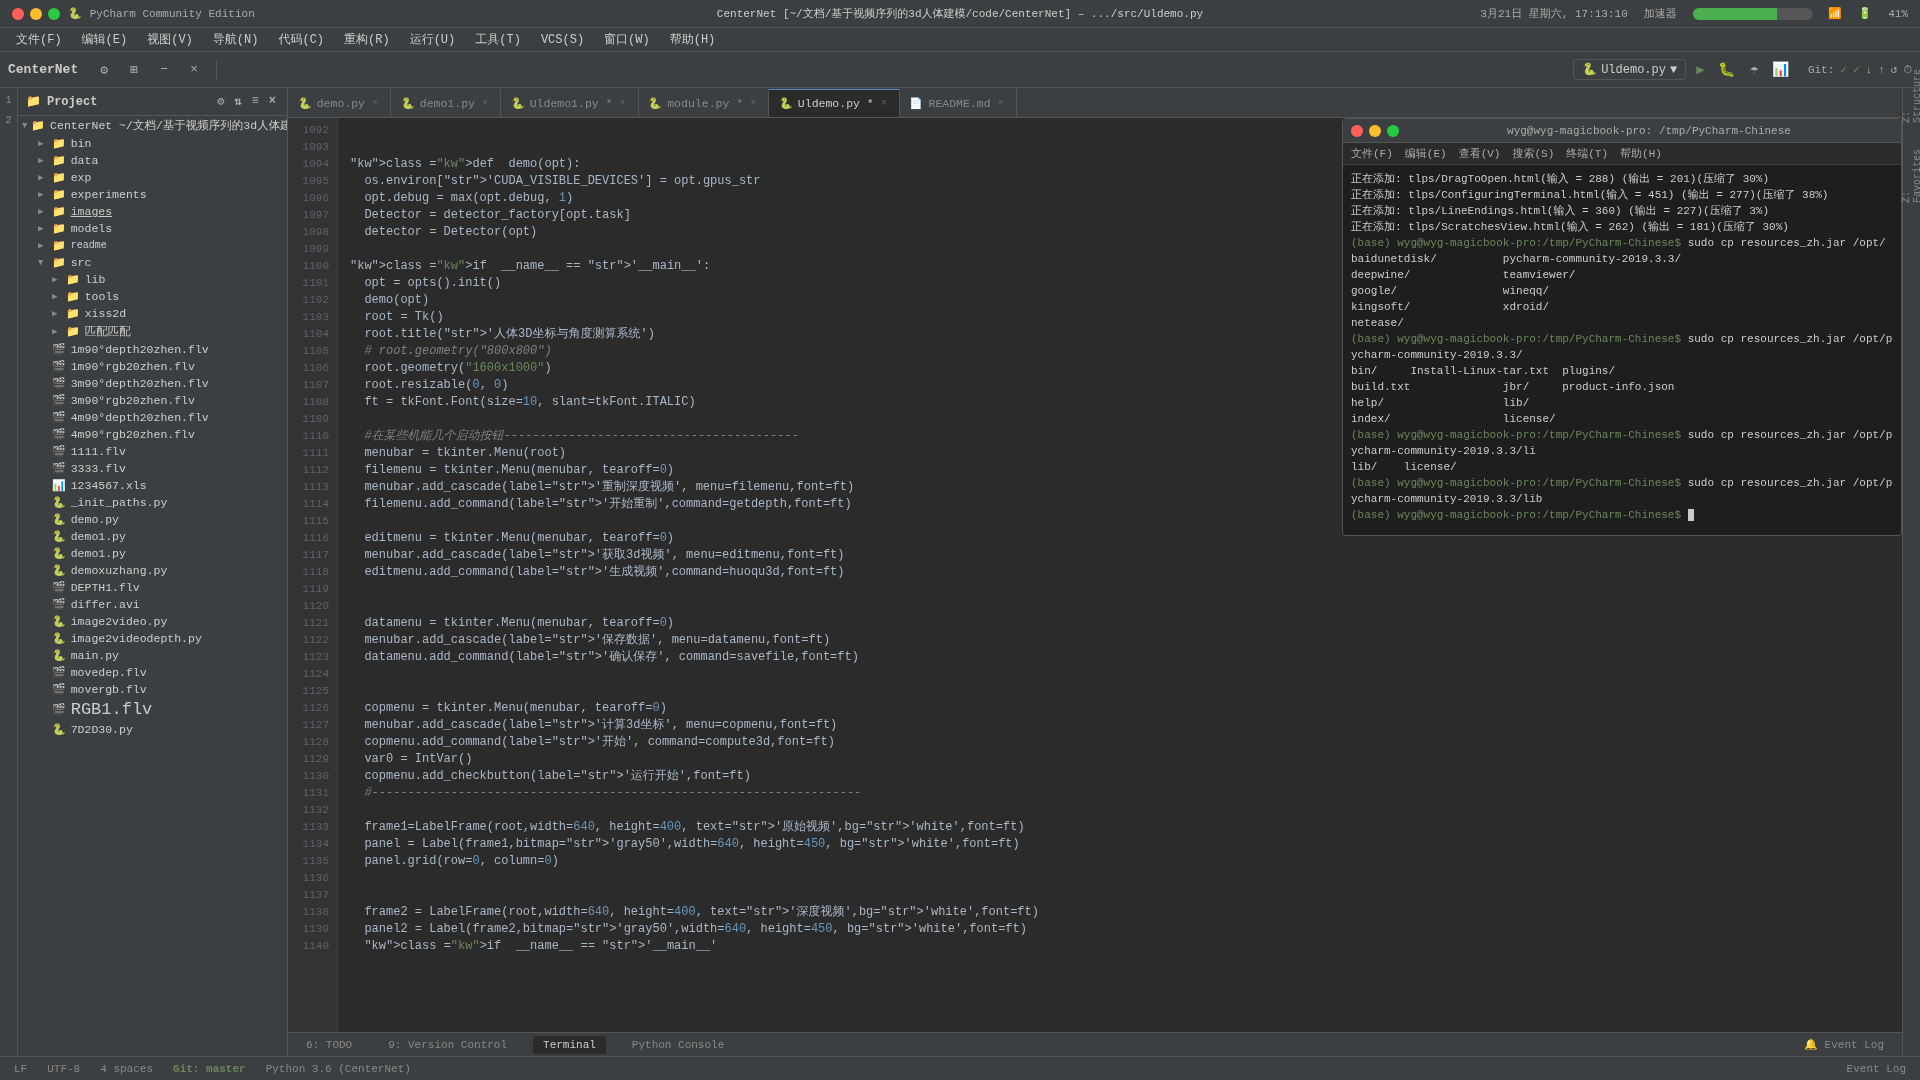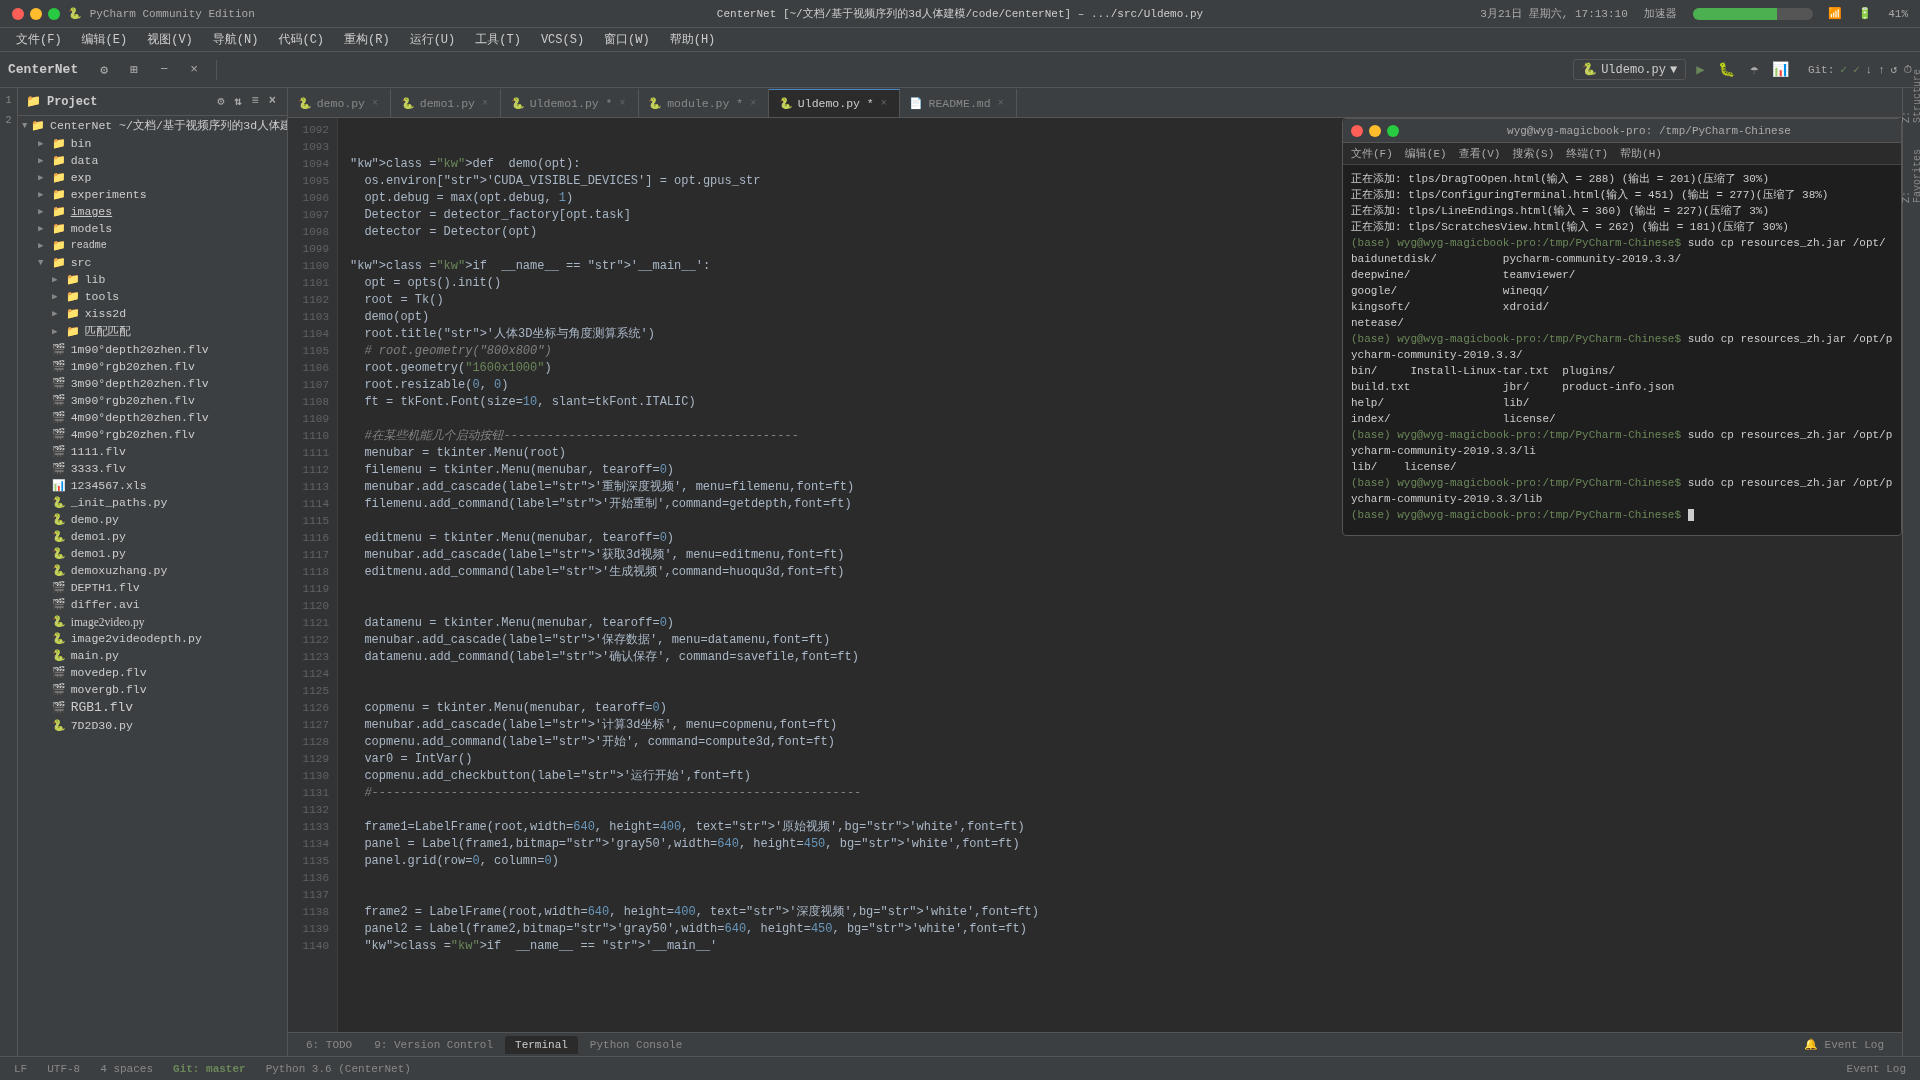--- a/index.html
+++ b/index.html
@@ -379,21 +379,21 @@
     }
     .status-git { color: #6a8759; font-weight: bold; }
 
     
     #bottom-panel {
       height: 24px;
       background: #3c3f41;
       display: flex;
       align-items: center;
       padding: 0 8px;
-      gap: 2px;
+      gap: 16px;
       border-top: 1px solid #555;
     }
     .bottom-tab {
       padding: 3px 10px;
       font-size: 11px;
       cursor: pointer;
       color: #888;
       border-radius: 3px 3px 0 0;
     }
     .bottom-tab.active { color: #ccc; background: #2b2b2b; }
@@ -684,21 +684,21 @@
         <div class="tree-item">
           <span style="width: 14px; display: inline-block;"></span>
           <span class="tree-arrow"></span>
           <span class="tree-icon" style="color: rgb(204, 120, 50);">🎬</span>
           <span class="tree-label" style="font-size: 11.5px;">differ.avi</span>
         </div>
         <div class="tree-item">
           <span style="width: 14px; display: inline-block;"></span>
           <span class="tree-arrow"></span>
           <span class="tree-icon" style="color: rgb(104, 151, 187);">🐍</span>
-          <span class="tree-label" style="font-size: 11.5px; font-family: Liberation Serif, serif;">image2video.py</span>
+          <span class="tree-label" style="font-size: 11.5px;">image2video.py</span>
         </div>
         <div class="tree-item">
           <span style="width: 14px; display: inline-block;"></span>
           <span class="tree-arrow"></span>
           <span class="tree-icon" style="color: rgb(104, 151, 187);">🐍</span>
           <span class="tree-label" style="font-size: 11.5px;">image2videodepth.py</span>
         </div>
         <div class="tree-item">
           <span style="width: 14px; display: inline-block;"></span>
           <span class="tree-arrow"></span>
@@ -714,21 +714,21 @@
         <div class="tree-item">
           <span style="width: 14px; display: inline-block;"></span>
           <span class="tree-arrow"></span>
           <span class="tree-icon" style="color: rgb(204, 120, 50);">🎬</span>
           <span class="tree-label" style="font-size: 11.5px;">movergb.flv</span>
         </div>
         <div class="tree-item">
           <span style="width: 14px; display: inline-block;"></span>
           <span class="tree-arrow"></span>
           <span class="tree-icon" style="color: rgb(204, 120, 50);">🎬</span>
-          <span class="tree-label" style="font-size: 13px;">RGB1.flv</span>
+          <span class="tree-label" style="font-size: 17px;">RGB1.flv</span>
         </div>
         <div class="tree-item">
           <span style="width: 14px; display: inline-block;"></span>
           <span class="tree-arrow"></span>
           <span class="tree-icon" style="color: rgb(104, 151, 187);">🐍</span>
           <span class="tree-label" style="font-size: 11.5px;">7D2D30.py</span>
         </div>
       </div>
   </div>
 
@@ -823,22 +823,22 @@
           <div class="code-line">&nbsp;</div>
           <div class="code-line">&nbsp;</div>
           <div class="code-line"><span <span="" class="&lt;span">"kw"</span>&gt;class =<span class="str">"kw"</span>&gt;def  demo(opt):</div>
           <div class="code-line">  os.environ[<span class="&lt;span">"str"</span>&gt;'CUDA_VISIBLE_DEVICES'] = opt.gpus_str</div>
           <div class="code-line">  opt.debug = max(opt.debug, <span class="num">1</span>)</div>
           <div class="code-line">  Detector = detector_factory[opt.task]</div>
           <div class="code-line">  detector = Detector(opt)</div>
           <div class="code-line">&nbsp;</div>
           <div class="code-line"><span <span="" class="&lt;span">"kw"</span>&gt;class =<span class="str">"kw"</span>&gt;if  __name__ == <span class="&lt;span">"str"</span>&gt;'__main__':</div>
           <div class="code-line">  opt = opts().init()</div>
+          <div class="code-line">  demo(opt)</div>
           <div class="code-line">  root = Tk()</div>
-          <div class="code-line">  demo(opt)</div>
           <div class="code-line">  root.title(<span class="&lt;span">"str"</span>&gt;'人体3D坐标与角度测算系统')</div>
           <div class="code-line">  <span class="cm"># root.geometry("800x800")</span></div>
           <div class="code-line">  root.geometry(<span class="str">"1600x1000"</span>)</div>
           <div class="code-line">  root.resizable(<span class="num">0</span>, <span class="num">0</span>)</div>
           <div class="code-line">  ft = tkFont.Font(size=<span class="num">10</span>, slant=tkFont.ITALIC)</div>
           <div class="code-line">&nbsp;</div>
           <div class="code-line">  <span class="cm">#在某些机能几个启动按钮-----------------------------------------</span></div>
           <div class="code-line">  menubar = tkinter.Menu(root)</div>
           <div class="code-line">  filemenu = tkinter.Menu(menubar, tearoff=<span class="num">0</span>)</div>
           <div class="code-line">  menubar.add_cascade(label=<span class="&lt;span">"str"</span>&gt;'重制深度视频', menu=filemenu,font=ft)</div>

